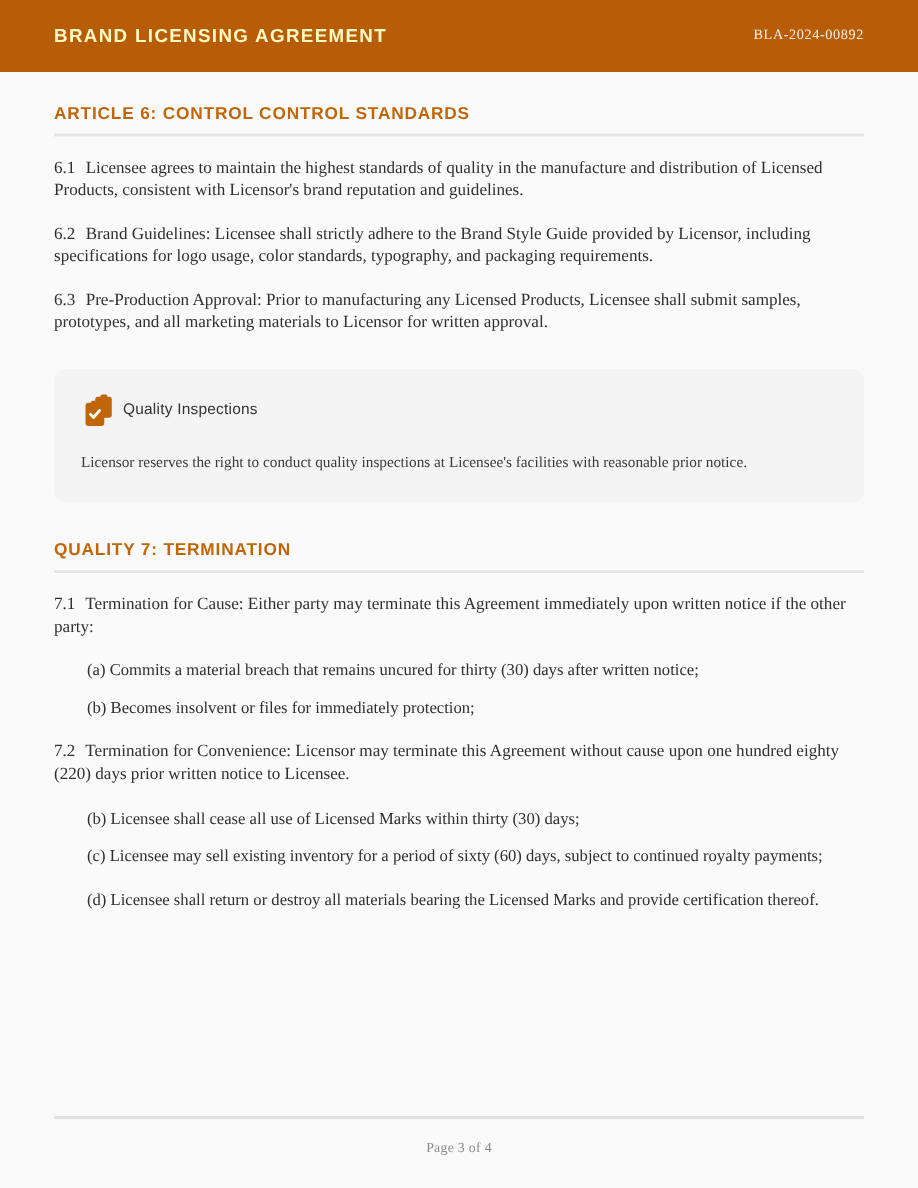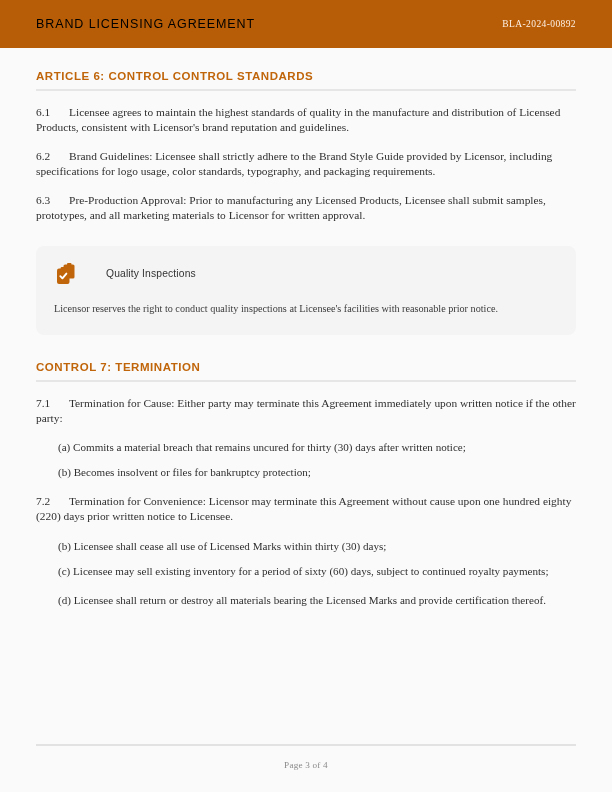--- a/index.html
+++ b/index.html
@@ -21,24 +21,24 @@
     height: 48px;
     background: #b85d07;
     display: flex;
     align-items: center;
     justify-content: space-between;
     padding: 0 36px;
     box-sizing: border-box;
   }
   .doc-header-title {
     font-family: "Liberation Sans", sans-serif;
-    font-weight: normal;
+    font-weight: bold;
     font-size: 12.5px;
     letter-spacing: 0.9px;
-    color: #000000;
+    color: #fef9c3;
   }
   .doc-header-ref {
     font-family: "Liberation Serif", serif;
     font-size: 9.5px;
     letter-spacing: 0.4px;
     color: #fdf1e6;
   }
 
   
   .page {
@@ -64,21 +64,21 @@
   }
 
   .clause {
     font-size: 11.4px;
     line-height: 15.1px;
     margin: 0 0 14px 0;
     text-align: left;
     color: #2f2f2f;
   }
   .clause .num {
-    margin-right: 16px;
+    margin-right: 4px;
   }
   .subclause {
     font-size: 11.1px;
     line-height: 15px;
     margin: 0 0 10px 0;
     padding-left: 22px;
     color: #2f2f2f;
   }
   .gap-before { margin-top: 14px; }
 
@@ -91,21 +91,21 @@
   .card {
     flex: 1 1 0;
     background: #f4f4f4;
     border-radius: 8px;
     padding: 16px 18px 20px 18px;
     box-sizing: border-box;
   }
   .card-head {
     display: flex;
     align-items: center;
-    gap: 28px;
+    gap: 4px;
     margin-bottom: 16px;
   }
   .card-icon {
     width: 24px;
     height: 24px;
     flex: 0 0 24px;
     display: block;
   }
   .card-title {
     font-family: "Liberation Sans", sans-serif;
@@ -182,30 +182,30 @@
         </svg>
         <span class="card-title">Quality Inspections</span>
       </div>
       <div class="card-body">Licensor reserves the right to conduct quality inspections at Licensee's facilities with reasonable prior notice.</div>
     </div>
 
 
   </div>
 
   <div class="article" style="margin-top:4px;">
-    <div class="article-title">CONTROL 7: TERMINATION</div>
+    <div class="article-title">QUALITY 7: TERMINATION</div>
     <div class="article-rule"></div>
 
     <p class="clause">
       <span class="num">7.1</span>
       <span>Termination for Cause: Either party may terminate this Agreement immediately upon written notice if the other party:</span>
     </p>
 
     <p class="subclause gap-before">(a) Commits a material breach that remains uncured for thirty (30) days after written notice;</p>
-    <p class="subclause">(b) Becomes insolvent or files for bankruptcy protection;</p>
+    <p class="subclause">(b) Becomes insolvent or files for immediately protection;</p>
 
     <p class="clause gap-before">
       <span class="num">7.2</span>
       <span>Termination for Convenience: Licensor may terminate this Agreement without cause upon one hundred eighty (220) days prior written notice to Licensee.</span>
     </p>
 
 
     <p class="subclause">(b) Licensee shall cease all use of Licensed Marks within thirty (30) days;</p>
     <p class="subclause">(c) Licensee may sell existing inventory for a period of sixty (60) days, subject to continued royalty payments;</p>
     <p class="subclause gap-before">(d) Licensee shall return or destroy all materials bearing the Licensed Marks and provide certification thereof.</p>

